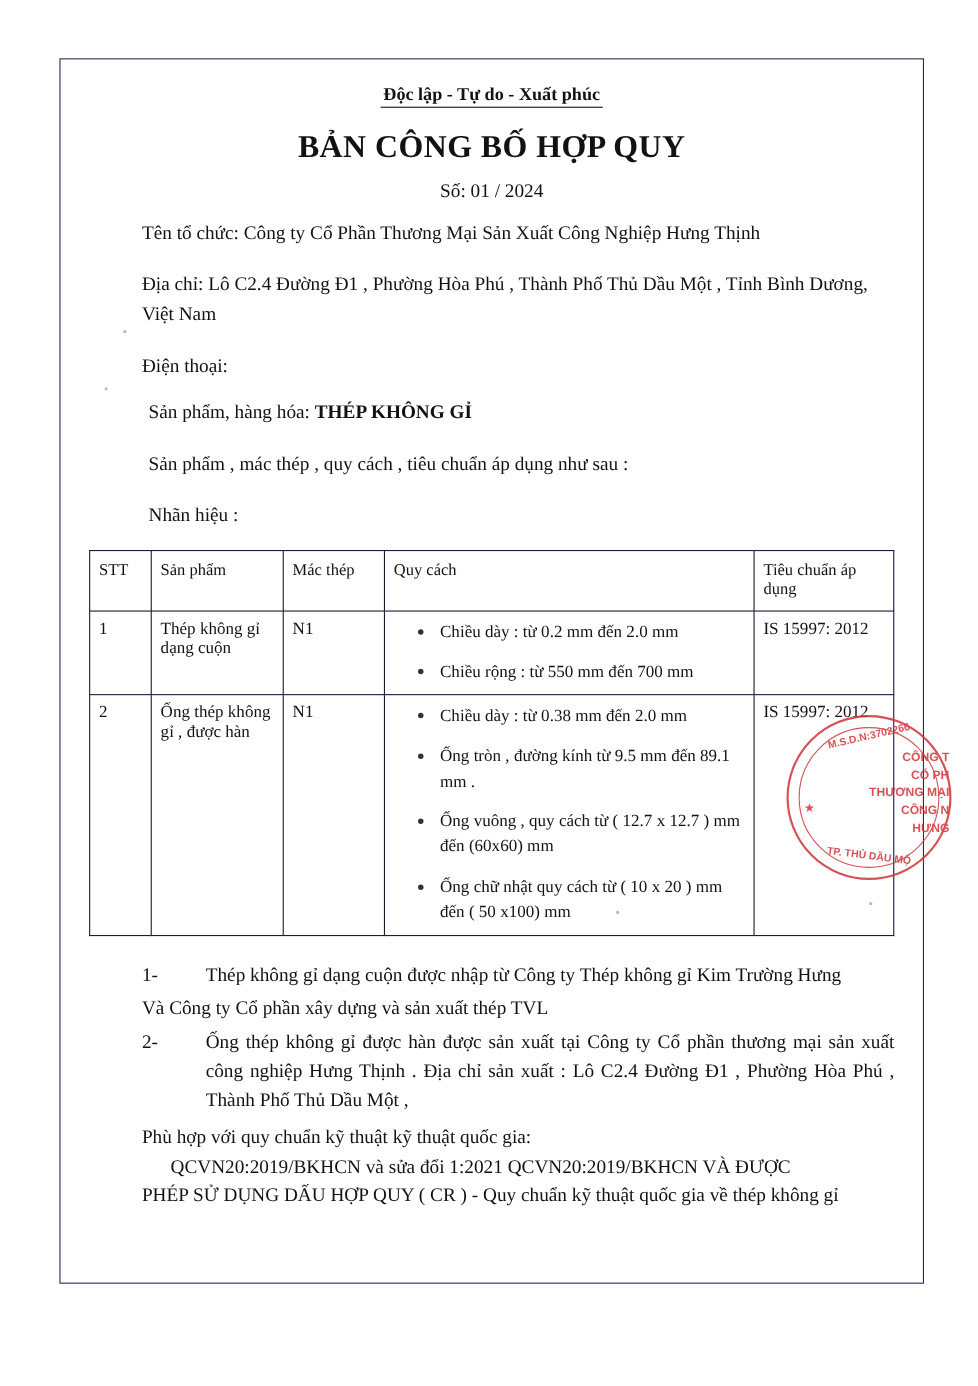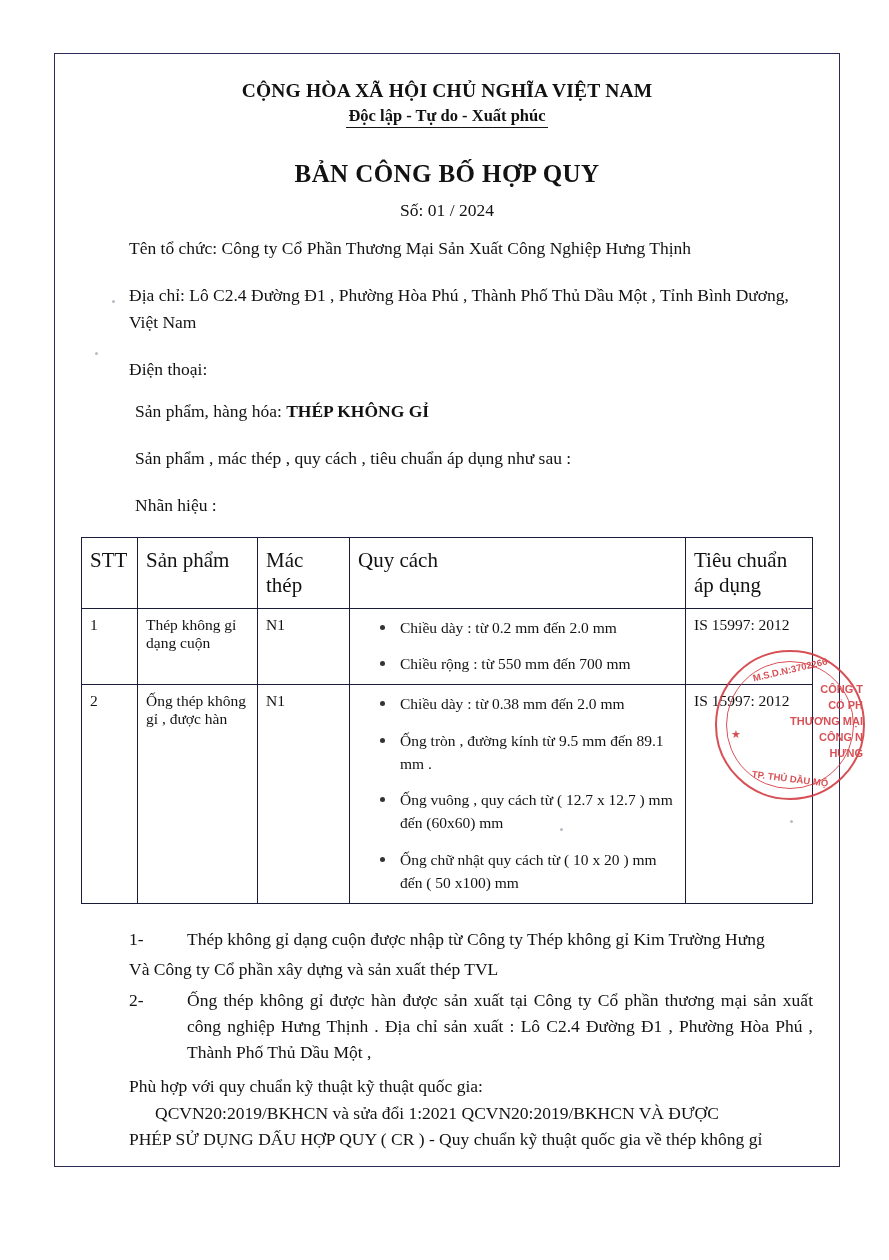--- a/index.html
+++ b/index.html
@@ -39,23 +39,23 @@
   }
   .motto {
     font-size: 16.5px;
     font-weight: bold;
     margin-top: 4px;
     display: inline-block;
     border-bottom: 1.3px solid #151515;
     padding: 0 2px 1px 2px;
   }
   .doc-title {
-    font-size: 25px;
-    font-weight: bold;
-    margin-top: 32px;
+    font-size: 29px;
+    font-weight: bold;
+    margin-top: 20px;
     letter-spacing: 0.4px;
   }
   .doc-number {
     font-size: 17.5px;
     margin-top: 12px;
   }
   .para {
     font-size: 17.5px;
     line-height: 1.55;
     margin-top: 14px;
@@ -75,21 +75,21 @@
   table.spec th, table.spec td {
     border: 1px solid #1b1b3a;
     padding: 7px 8px;
     vertical-align: top;
     text-align: left;
     font-weight: normal;
   }
   table.spec thead th {
     padding-top: 10px;
     padding-bottom: 10px;
-    font-size: 21px;
+    font-size: 15px;
   }
   .col-stt { width: 56px; text-align: center; }
   .col-sp  { width: 120px; }
   .col-mac { width: 92px; text-align: center; }
   .col-qc  { width: 336px; }
   .col-tc  { width: auto; }
   td.c { text-align: center; }
   .just { text-align: justify; }
   ul.qc {
     margin: 0;
@@ -188,21 +188,20 @@
   }
   .speck { position: absolute; background: #b9b9c4; border-radius: 50%; }
 </style>
 </head>
 <body>
 
 <div class="page-frame">
   <div class="inner">
 
     <div class="center">
-      <div class="nat-title">CỘNG HÒA XÃ HỘI CHỦ NGHĨA VIỆT NAM</div>
       <div><span class="motto">Độc lập - Tự do - Xuất phúc</span></div>
       <div class="doc-title">BẢN CÔNG BỐ HỢP QUY</div>
       <div class="doc-number">Số: 01 / 2024</div>
     </div>
 
     <div class="para">Tên tổ chức: Công ty Cổ Phần Thương Mại Sản Xuất Công Nghiệp Hưng Thịnh</div>
     <div class="para tight">Địa chỉ: Lô C2.4 Đường Đ1 , Phường Hòa Phú , Thành Phố Thủ Dầu Một , Tỉnh Bình Dương, Việt Nam</div>
     <div class="para tight">Điện thoại:</div>
     <div class="para indent2">
       <span>Sản phẩm, hàng hóa:</span>

